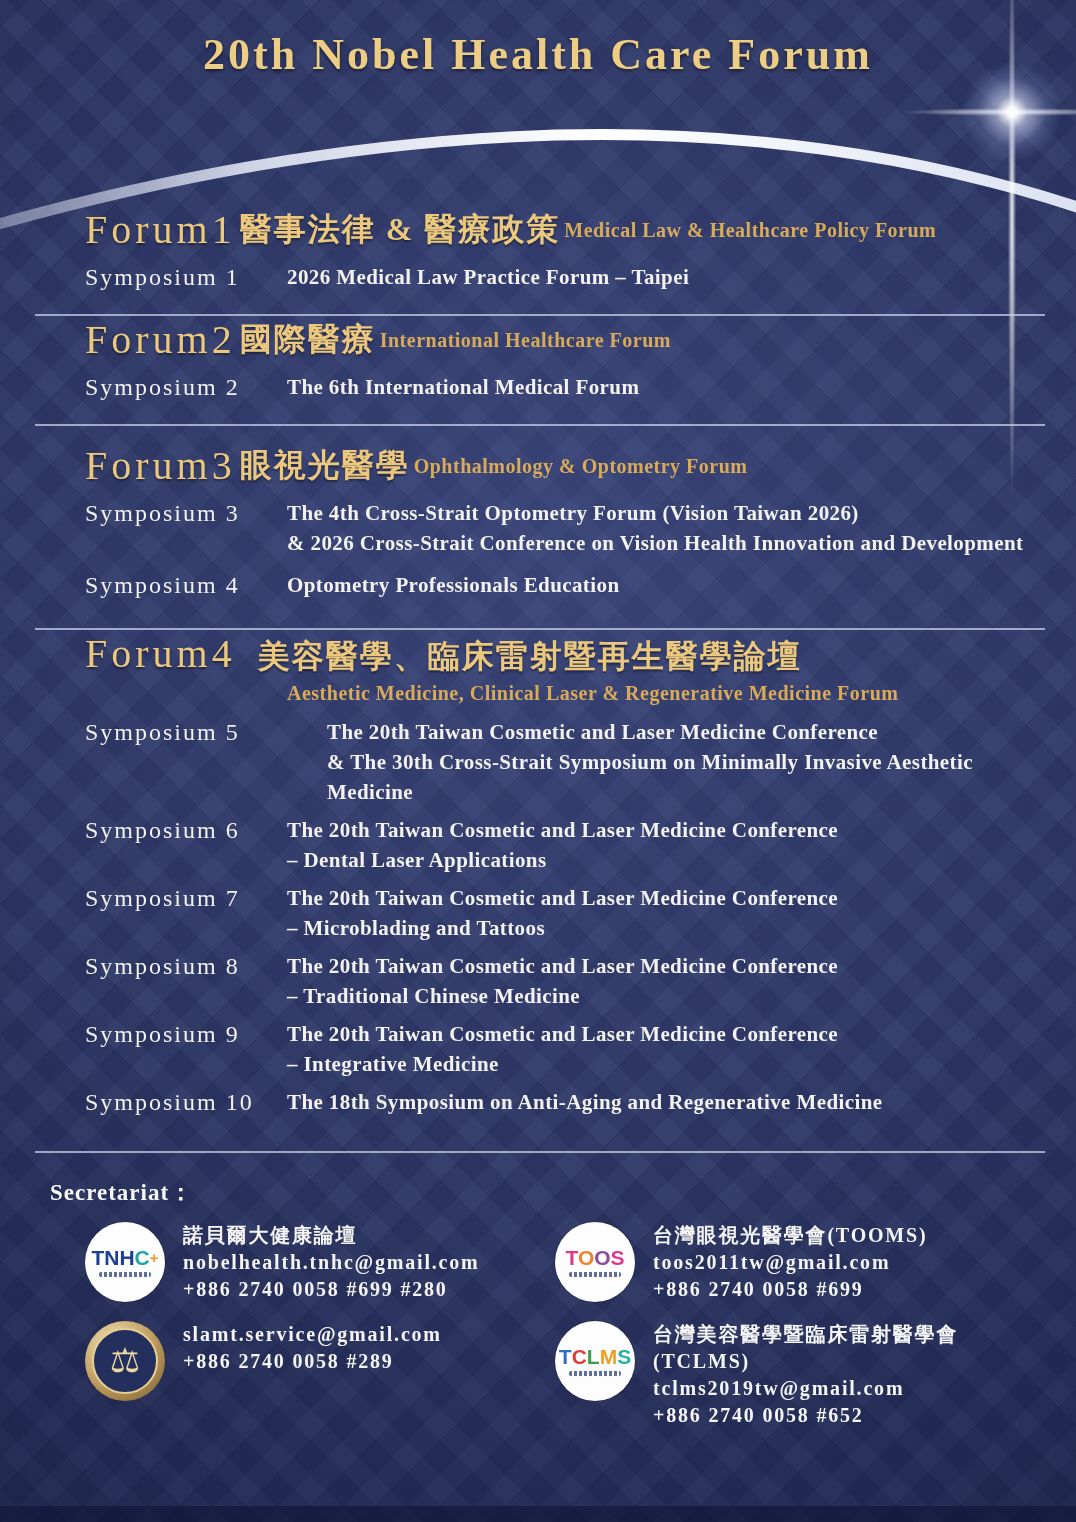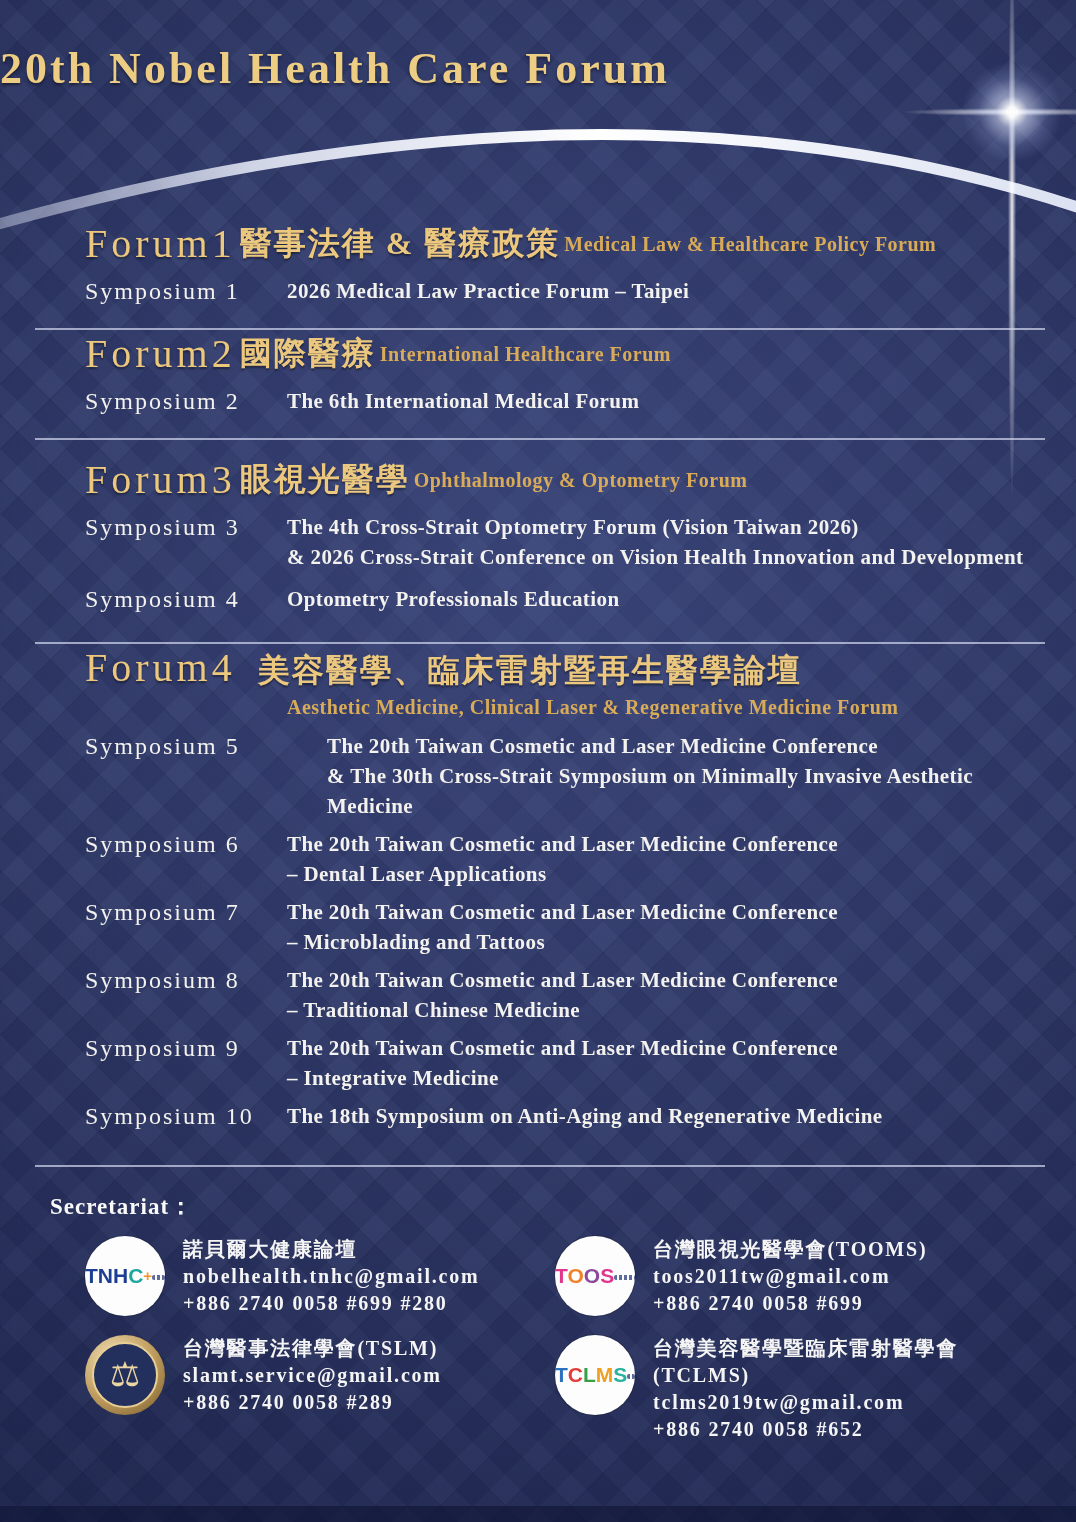--- a/index.html
+++ b/index.html
@@ -17,42 +17,42 @@
   }
   .arc-svg{position:absolute;top:0;left:0;pointer-events:none;}
   .star{position:absolute;pointer-events:none;}
   .star .glow{position:absolute;left:962px;top:62px;width:100px;height:100px;
     background:radial-gradient(circle, rgba(255,255,255,0.95) 0 5px, rgba(220,228,255,0.55) 16px, rgba(180,195,255,0.18) 34px, rgba(0,0,0,0) 50px);}
   .star .beam-v{position:absolute;left:1008px;top:-60px;width:8px;height:560px;
     background:radial-gradient(closest-side, rgba(255,255,255,0.9), rgba(255,255,255,0) 100%);}
   .star .beam-h{position:absolute;left:902px;top:108px;width:220px;height:8px;
     background:radial-gradient(closest-side, rgba(255,255,255,0.85), rgba(255,255,255,0) 100%);}
   .title{
-    padding-top:43px;text-align:left;font-size:44px;font-weight:700;letter-spacing:3px;
+    padding-top:29px;text-align:center;font-size:44px;font-weight:700;letter-spacing:3px;
     color:#eccd83;text-shadow:0 2px 3px rgba(0,0,0,0.45);position:relative;z-index:2;
   }
   .content{position:relative;z-index:2;margin:126px 30px 0 85px;}
   .forum-head{display:flex;align-items:center;column-gap:4px;flex-wrap:wrap;}
   .forum-name{font-size:40px;letter-spacing:4px;color:#ecc87e;text-shadow:0 2px 2px rgba(0,0,0,0.4);line-height:48px;}
   .forum-zh{font-size:32px;font-weight:700;letter-spacing:2px;color:#ecc87e;text-shadow:0 2px 2px rgba(0,0,0,0.4);}
   .forum-en{font-size:20px;font-weight:700;letter-spacing:0.5px;color:#d9ab58;}
   .f4-en{display:block;margin-left:202px;margin-top:0;line-height:28px;}
   .sym{display:flex;margin-top:8px;}
   .sym.gap{margin-top:12px;}
   .sym-label{flex:0 0 202px;font-size:24px;letter-spacing:2px;line-height:30px;color:#f3f2ee;}
   .sym-desc{font-size:21px;font-weight:700;letter-spacing:0.4px;line-height:30px;color:#f3f2ee;}
   .sym-desc span{display:block;}
   hr.divider{border:none;border-top:2px solid rgba(206,212,234,0.72);margin:22px 0 0 -50px;width:1010px;}
   .mt30{}.mt32{margin-top:16px;}
   .sec-label{margin:24px 0 0 -35px;font-size:23px;font-weight:700;letter-spacing:1px;color:#fafafa;}
   .orgs{margin-top:14px;display:grid;grid-template-columns:470px 1fr;row-gap:18px;column-gap:0;}
   .org{display:flex;column-gap:18px;align-items:flex-start;}
   .org-text{font-size:20px;font-weight:700;letter-spacing:1.8px;line-height:27px;color:#f5f5f5;}
   .logo{flex:0 0 80px;width:80px;height:80px;border-radius:50%;background:#fdfdfd;
-    display:flex;flex-direction:row;align-items:center;justify-content:center;box-shadow:0 0 0 1px rgba(0,0,0,0.15);}
+    display:flex;flex-direction:column;align-items:center;justify-content:center;box-shadow:0 0 0 1px rgba(0,0,0,0.15);}
   .logo-letters{font-family:"Liberation Sans","DejaVu Sans",sans-serif;font-weight:900;font-size:21px;letter-spacing:0;line-height:22px;}
   .tnhc-navy{color:#1c3f94;} .tnhc-teal{color:#1fa79e;} .tnhc-plus{color:#f0962c;font-size:15px;vertical-align:top;}
   .toos-pink{color:#e0368c;} .toos-orange{color:#f08228;} .toos-purple{color:#8c4a9e;}
   .tclms-blue{color:#2a6fc0;} .tclms-red{color:#e03c3c;} .tclms-green{color:#3aa048;} .tclms-orange{color:#f0a020;} .tclms-teal{color:#28b0a0;}
   .logo-subline{margin-top:3px;height:5px;width:52px;border-radius:2px;
     background:repeating-linear-gradient(90deg, rgba(40,60,120,0.75) 0 3px, rgba(0,0,0,0) 3px 5px);}
   .seal{flex:0 0 80px;width:80px;height:80px;border-radius:50%;
     background:radial-gradient(circle at 35% 30%, #f2e0b4, #bd9a5c 55%, #6e5626 100%);
     display:flex;align-items:center;justify-content:center;}
   .seal-inner{width:62px;height:62px;border-radius:50%;background:#232f5c;border:2px solid #e7cf96;
@@ -205,21 +205,20 @@
           <div>toos2011tw@gmail.com</div>
           <div>+886 2740 0058 #699</div>
         </div>
       </div>
 
       <div class="org">
         <div class="seal">
           <div class="seal-inner">⚖</div>
         </div>
         <div class="org-text">
-          <div>台灣醫事法律學會(TSLM)</div>
           <div>slamt.service@gmail.com</div>
           <div>+886 2740 0058 #289</div>
         </div>
       </div>
 
       <div class="org">
         <div class="logo">
           <div class="logo-letters"><span class="tclms-blue">T</span><span class="tclms-red">C</span><span class="tclms-green">L</span><span class="tclms-orange">M</span><span class="tclms-teal">S</span></div>
           <div class="logo-subline"></div>
         </div>

